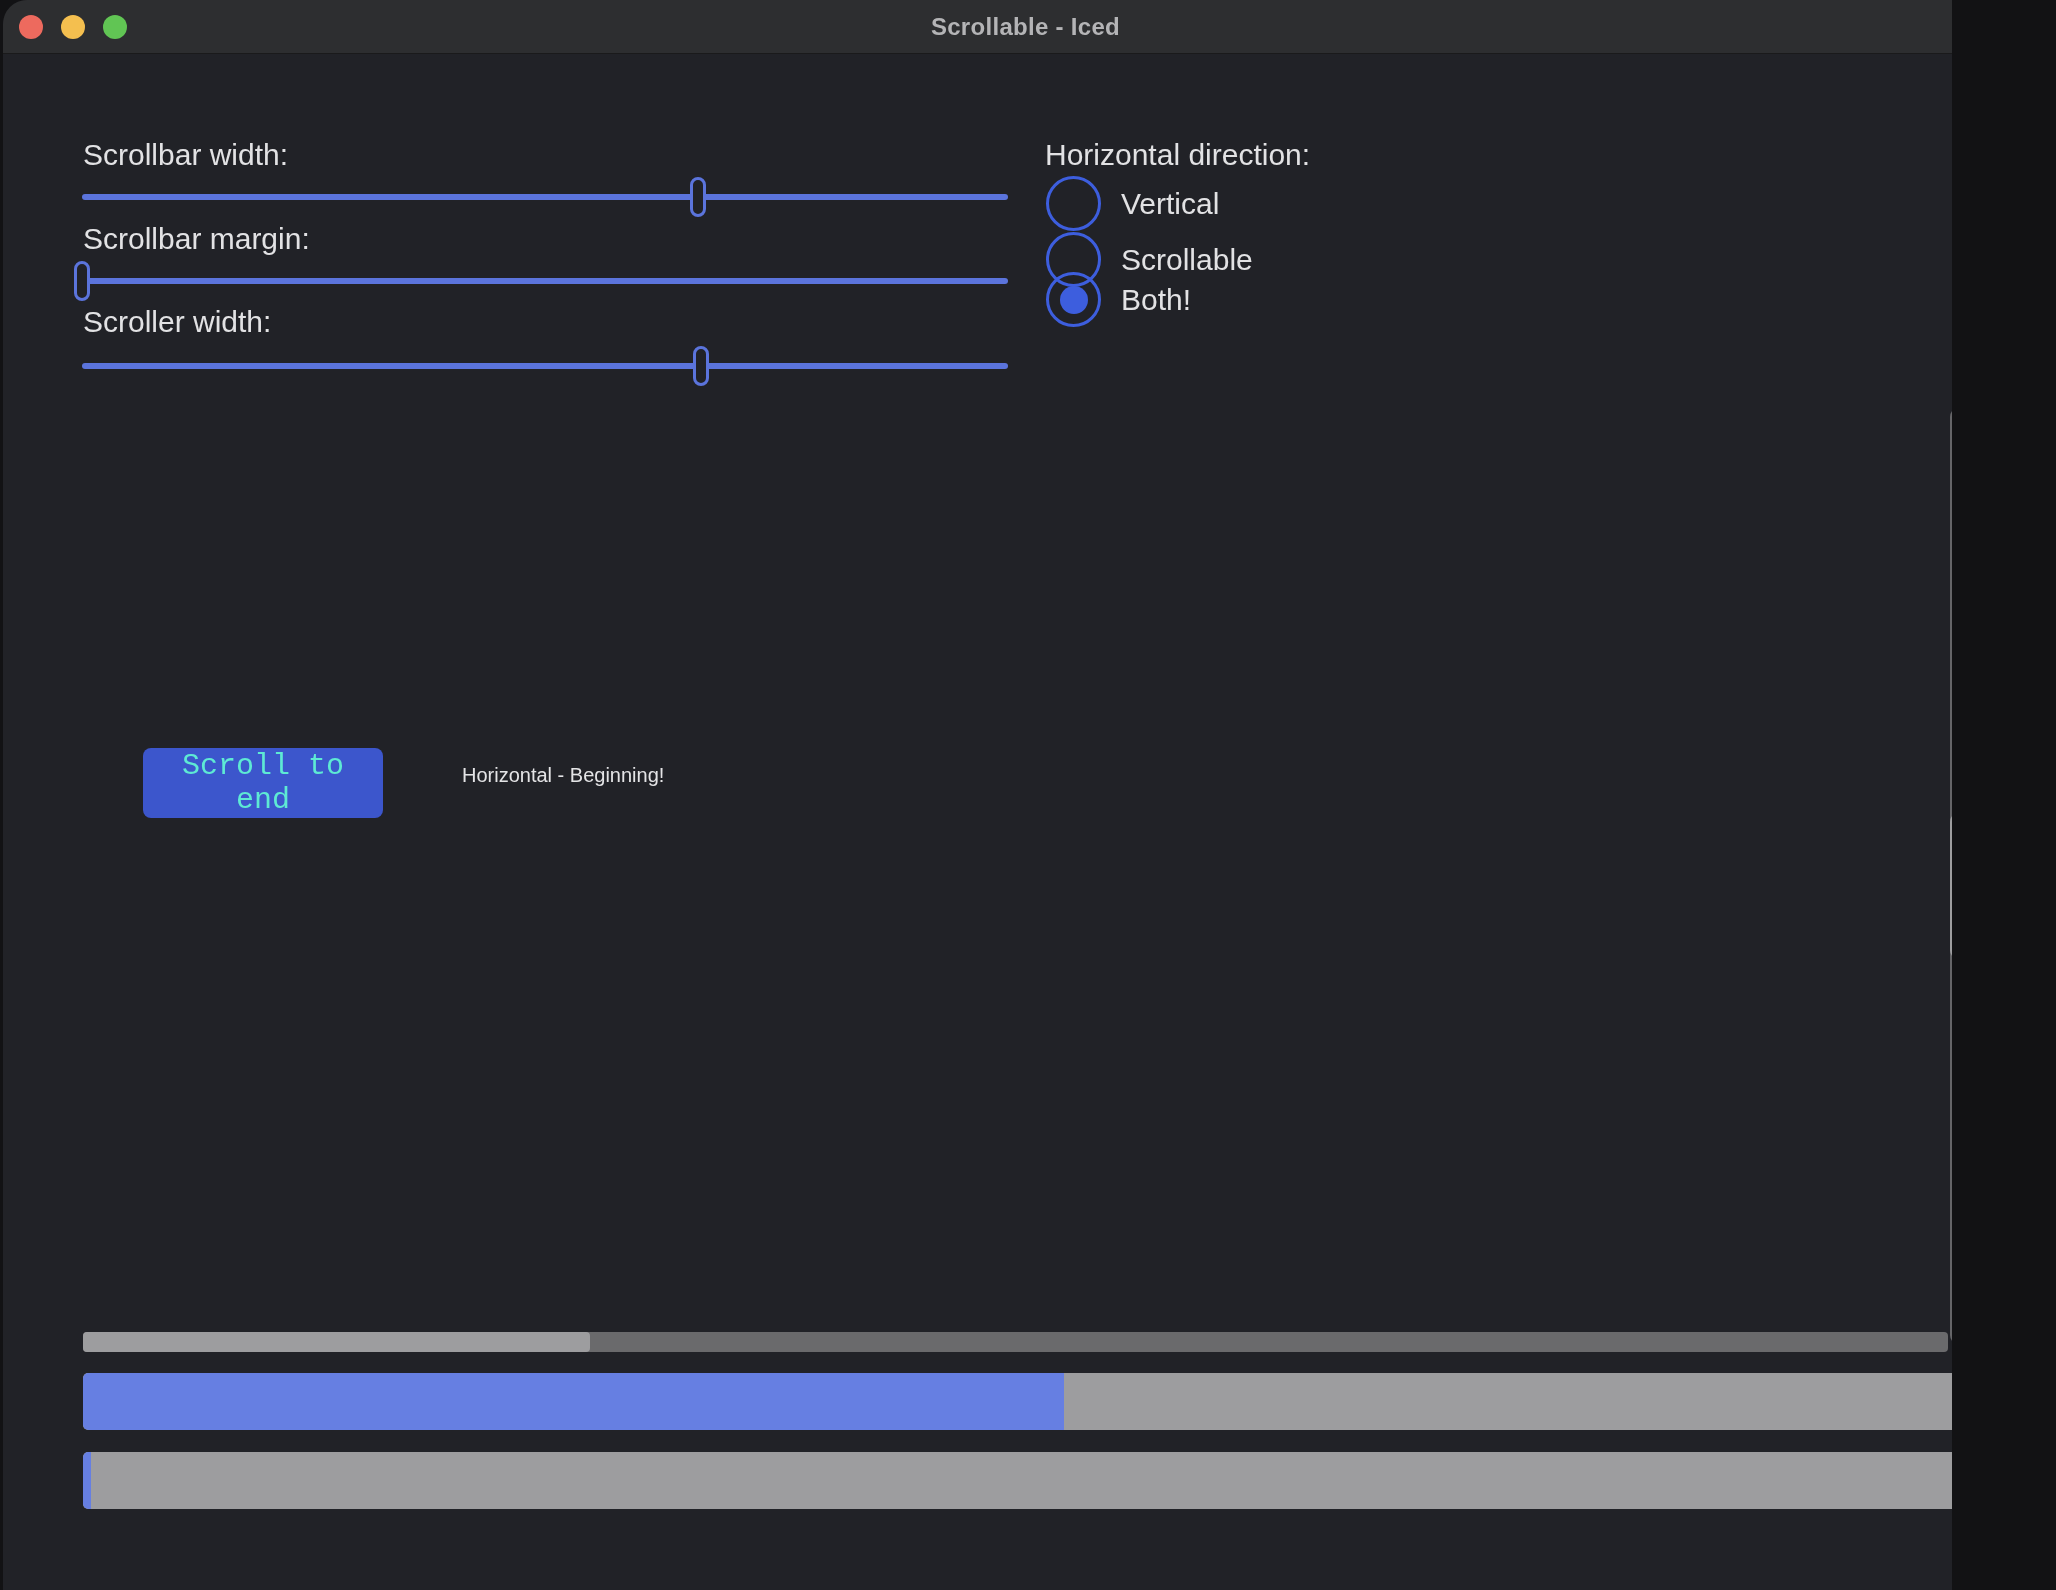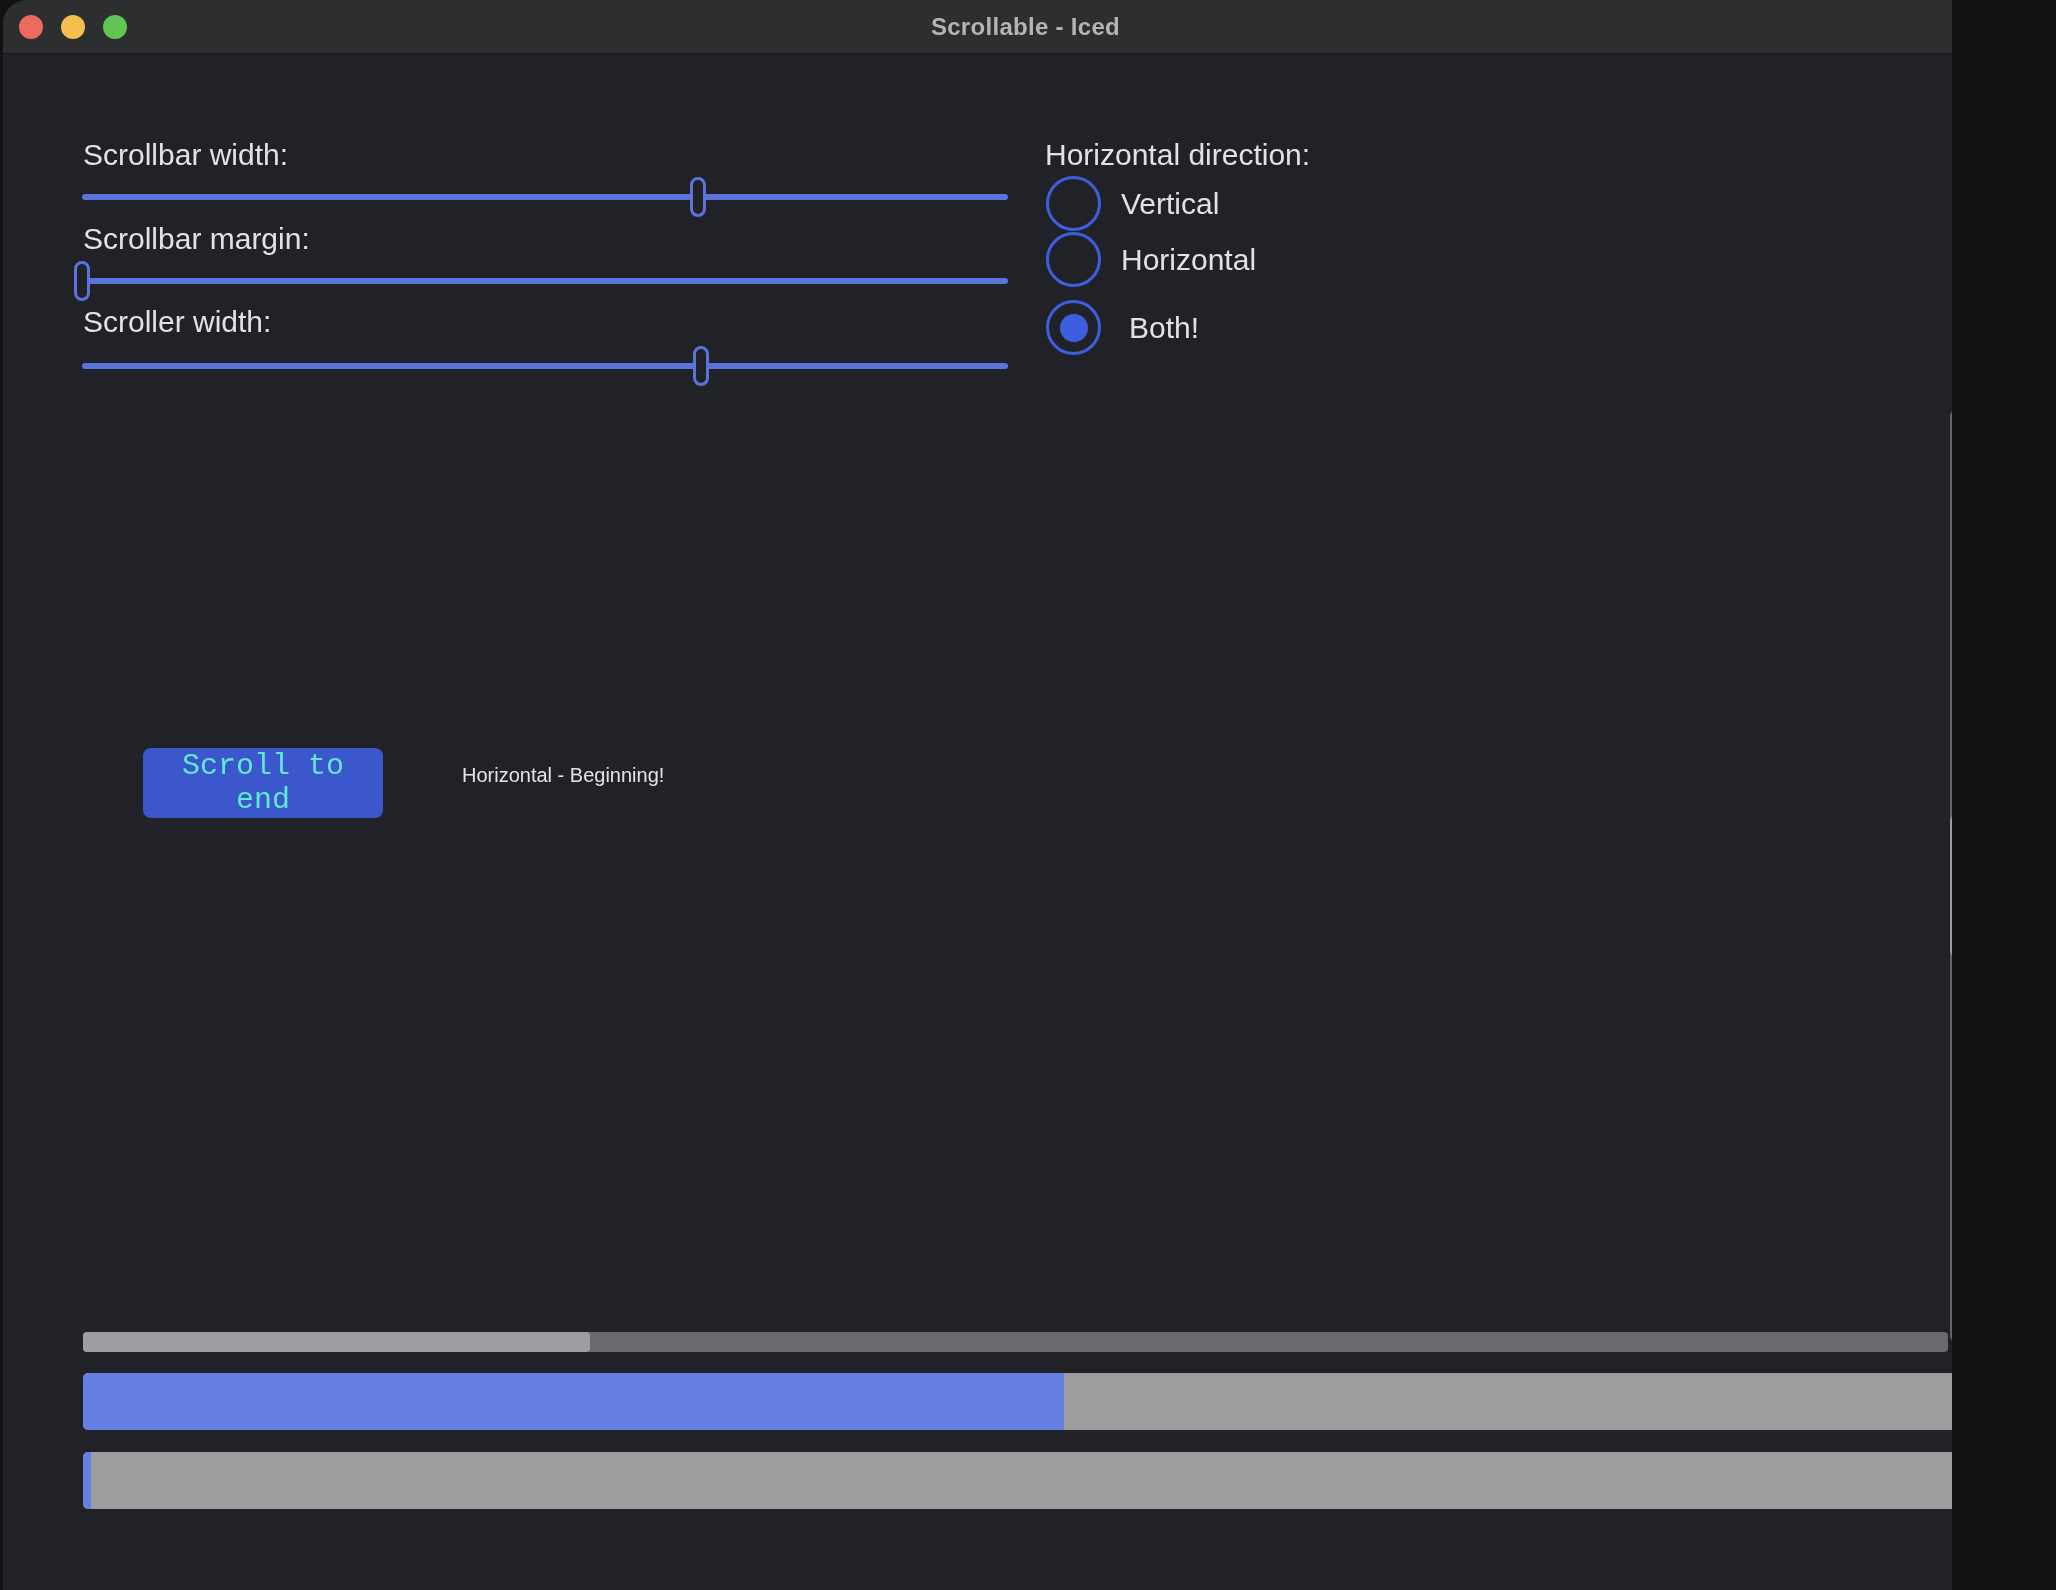--- a/index.html
+++ b/index.html
@@ -79,24 +79,24 @@
       <div class="radio-circle" style="border-color: rgb(61, 94, 222);">
           <div class="radio-dot"></div>
         </div>
       <div class="radio-label">Vertical</div>
     </div>
 
     <div class="radio-row" style="top:232px;">
       <div class="radio-circle" style="border-color: rgb(61, 94, 222);">
           <div class="radio-dot"></div>
         </div>
-      <div class="radio-label">Horizontal</div>
+      <div class="radio-label">Scrollable</div>
     </div>
 
-    <div class="radio-row selected" style="top:300px;gap:8px;">
+    <div class="radio-row selected" style="top:272px;">
       <div class="radio-circle" style="border-color: rgb(61, 94, 222);">
           <div class="radio-dot"></div>
         </div>
       <div class="radio-label">Both!</div>
     </div>
 
     <button class="btn" style="background: rgb(60, 86, 204);">Scroll to end</button>
     <div class="status">Horizontal - Beginning!</div>
 
     <div class="vtrack">

